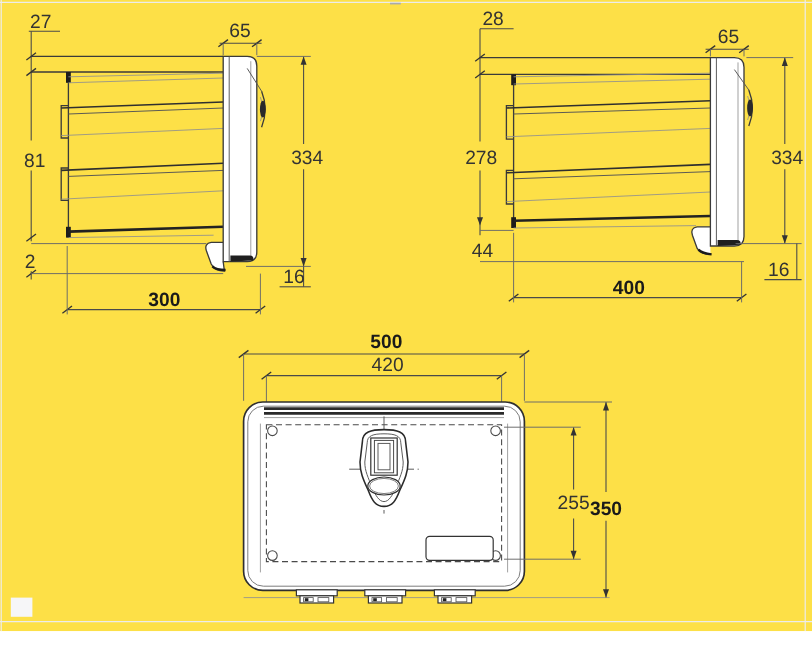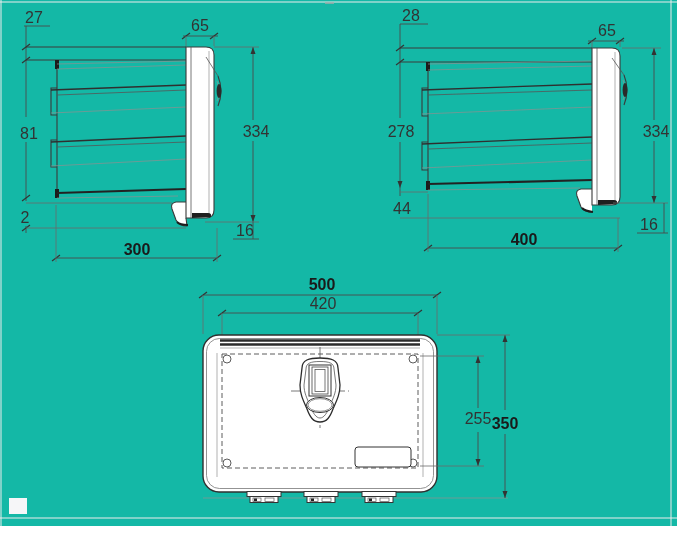--- a/index.html
+++ b/index.html
@@ -1,16 +1,16 @@
 <!DOCTYPE html>
 <html><head>
 <meta charset="utf-8">
 <style>
   html,body{margin:0;padding:0;background:#ffffff;}
-  .page{position:relative;width:677px;height:526px;background:#14b8a6;overflow:hidden;
+  .page{position:relative;width:677px;height:526px;background:#fde047;overflow:hidden;
         font-family:"Liberation Sans",sans-serif;}
   svg{display:block;}
   .ln{stroke:#3a3a3a;stroke-width:1.1;fill:none;}
   .ln2{stroke:#2f2f2f;stroke-width:1.4;fill:none;}
   .thin{stroke:#8f8f8f;stroke-width:0.7;fill:none;}
   .mid{stroke:#555;stroke-width:0.8;fill:none;}
   .thick{stroke:#222;stroke-width:2.2;fill:none;}
   .dim{stroke:#4a4a4a;stroke-width:0.9;fill:none;}
   .ext{stroke:#6a6a6a;stroke-width:0.8;fill:none;}
   .tick{stroke:#333;stroke-width:1.1;fill:none;}

